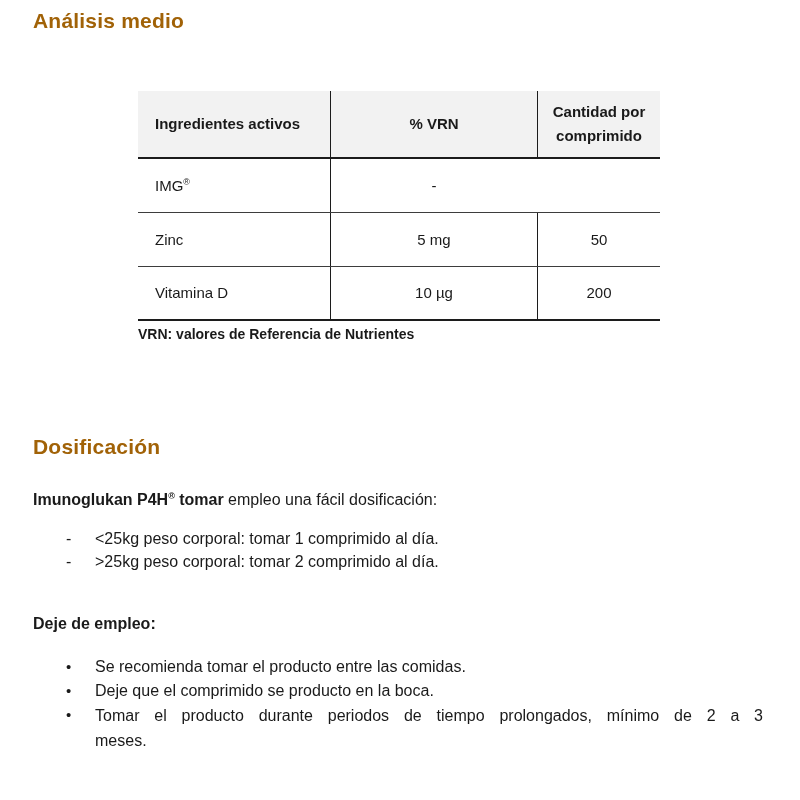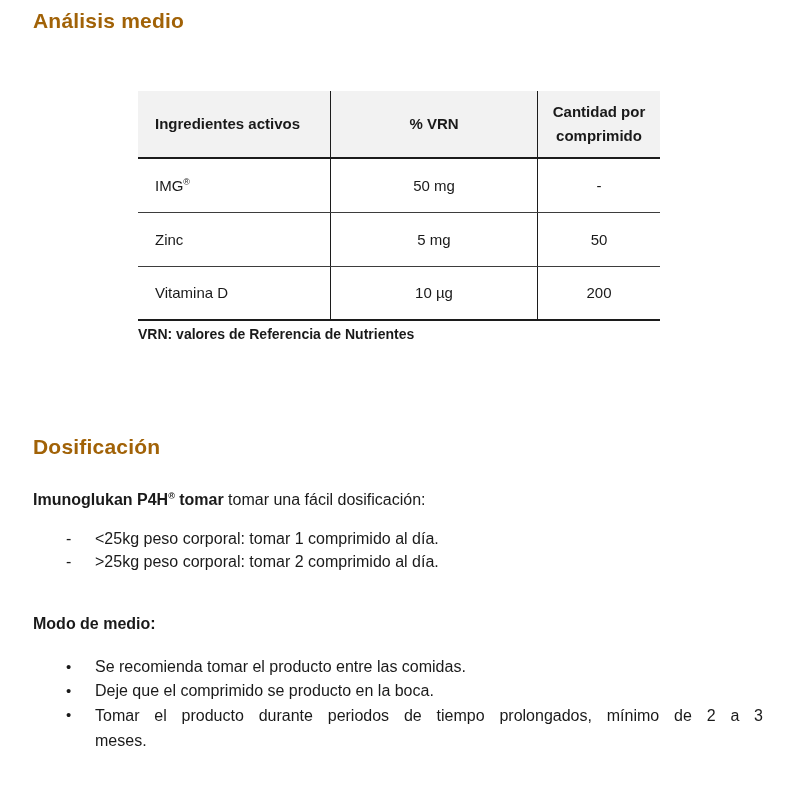--- a/index.html
+++ b/index.html
@@ -92,23 +92,20 @@
       <div class="t-cell head sep">
         <span class="cell-text">Cantidad por<br>comprimido</span>
       </div>
     </div>
 
     <div class="t-row">
       <div class="t-cell left">
           <span class="cell-text"><span>IMG</span><sup>®</sup></span>
         </div>
       <div class="t-cell sep">
-          <span class="cell-text">50 mg</span>
-        </div>
-      <div class="t-cell sep">
           <span class="cell-text">-</span>
         </div>
     </div>
 
     <div class="t-row">
       <div class="t-cell left">
           <span class="cell-text"><span>Zinc</span><sup></sup></span>
         </div>
       <div class="t-cell sep">
           <span class="cell-text">5 mg</span>
@@ -128,34 +125,34 @@
       <div class="t-cell sep">
           <span class="cell-text">200</span>
         </div>
     </div>
   </div>
 
   <div class="footnote">VRN: valores de Referencia de Nutrientes</div>
 
   <div class="doc-title section2">Dosificación</div>
 
-  <p class="intro"><b>Imunoglukan P4H</b><sup class="b">®</sup><b> tomar</b><span> tomar una fácil dosificación:</span></p>
+  <p class="intro"><b>Imunoglukan P4H</b><sup class="b">®</sup><b> tomar</b><span> empleo una fácil dosificación:</span></p>
 
   <div class="list dash-list">
     <div class="li">
       <span class="marker">-</span>
       <span class="li-text">&lt;25kg peso corporal: tomar 1 comprimido al día.</span>
     </div>
     <div class="li">
       <span class="marker">-</span>
       <span class="li-text">&gt;25kg peso corporal: tomar 2 comprimido al día.</span>
     </div>
   </div>
 
-  <div class="mode-title">Modo de medio:</div>
+  <div class="mode-title">Deje de empleo:</div>
 
   <div class="list bullet-list">
     <div class="li">
       <span class="marker">•</span>
       <span class="li-text">Se recomienda tomar el producto entre las comidas.</span>
     </div>
     <div class="li">
       <span class="marker">•</span>
       <span class="li-text">Deje que el comprimido se producto en la boca.</span>
     </div>

